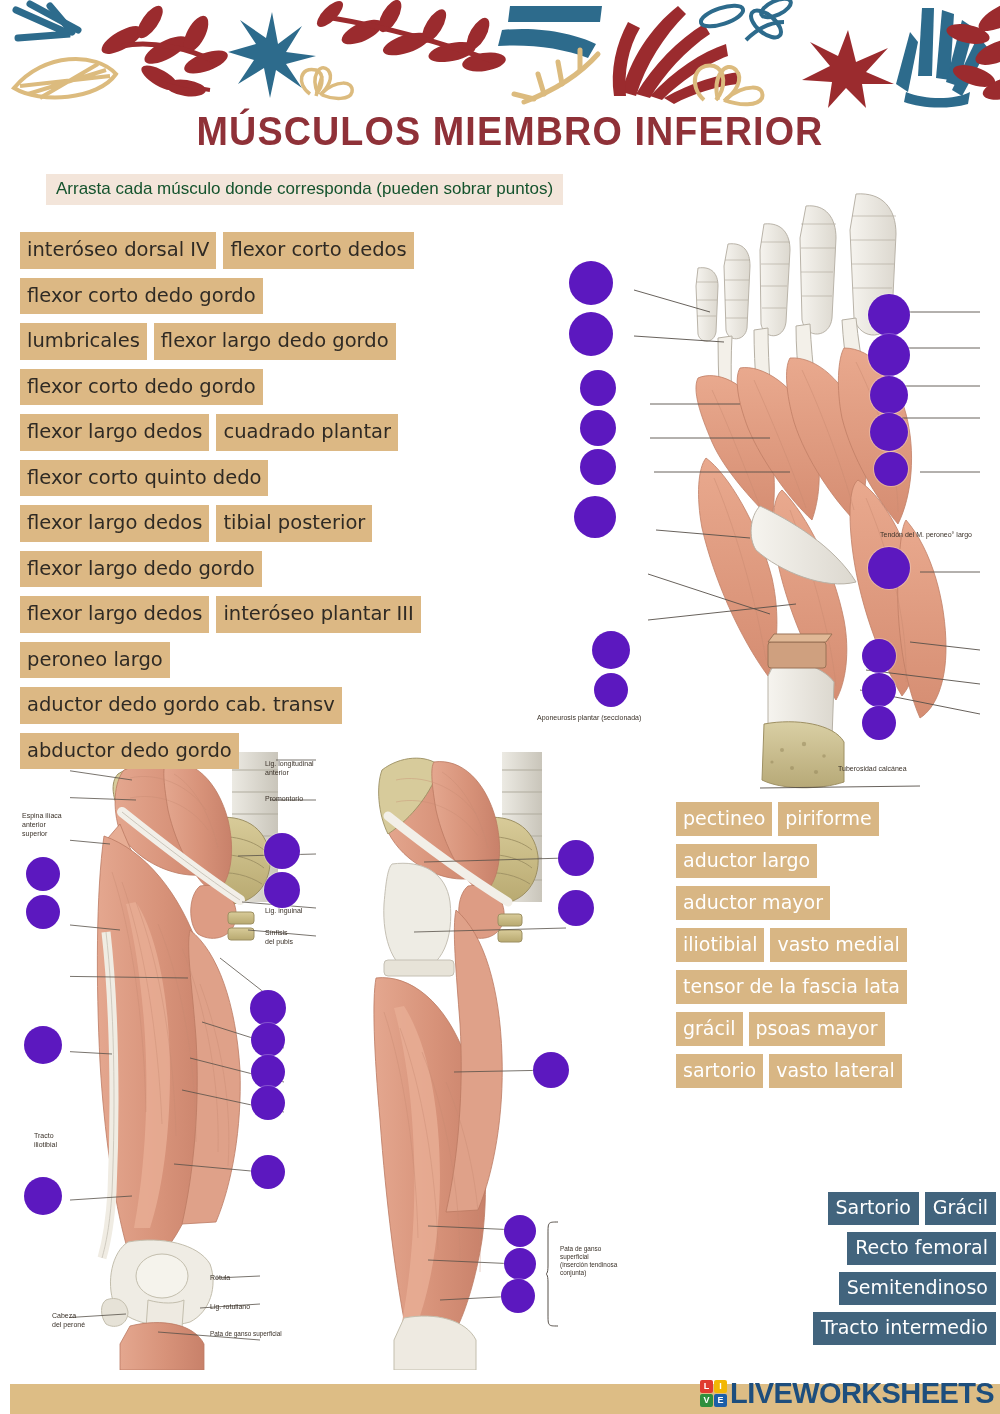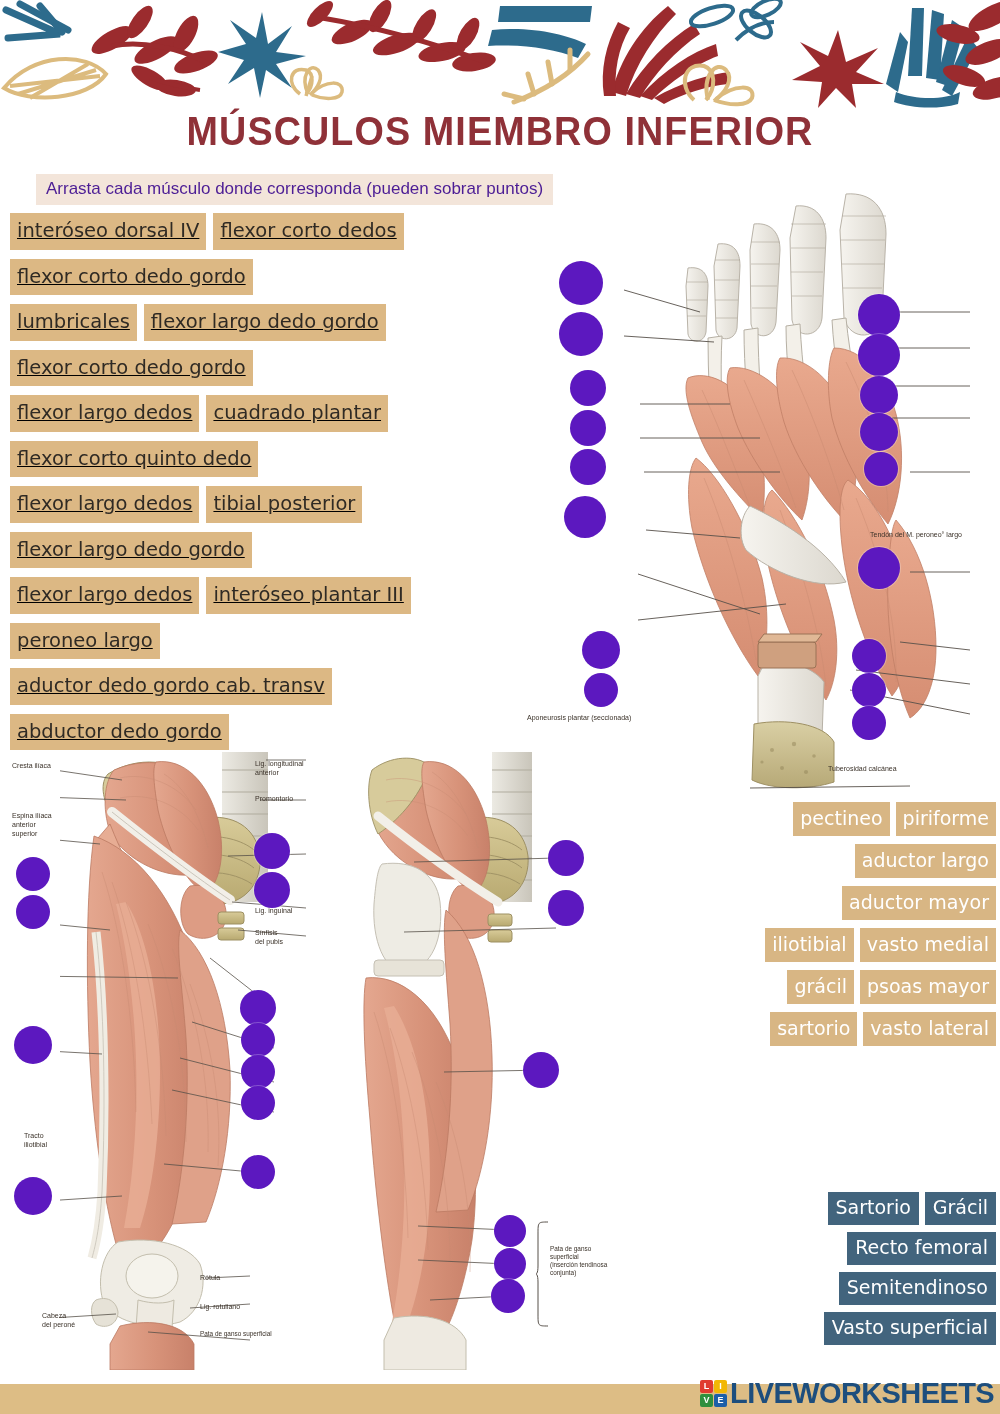--- a/index.html
+++ b/index.html
@@ -2,63 +2,63 @@
 <html><head>
 <meta charset="utf-8">
 <style>
   html,body{margin:0;padding:0;}
   body{
     width:1000px;height:1414px;
     background:#ffffff;
     font-family:"DejaVu Sans", sans-serif;
     position:relative;overflow:hidden;
   }
-  .page{position:absolute;inset:0;}
+  .page{position:absolute;inset:0;margin-left:10px;}
 
   
   .floral{position:absolute;left:0;top:0;width:1000px;height:110px;overflow:hidden;}
   .floral svg{display:block;}
 
   
   .title{
     position:absolute;left:0;top:108px;width:1000px;
     text-align:center;
     font-family:"Liberation Sans Narrow","Liberation Sans",sans-serif;
     font-size:41px;font-weight:bold;letter-spacing:1.2px;
     color:#8f3138;
     transform:scaleX(0.92);
   }
 
   
   .instruction{
     position:absolute;left:36px;top:174px;
     background:#f3e5da;
-    color:#4c1d95;
+    color:#14532d;
     font-family:"Liberation Sans",sans-serif;
     font-size:17px;
     padding:5px 10px 6px 10px;
     white-space:nowrap;
   }
 
   
-  .chips{position:absolute;left:10px;top:213px;width:530px;text-decoration:underline;}
+  .chips{position:absolute;left:10px;top:232px;width:530px;}
   .chiprow{display:flex;gap:7px;margin-bottom:9px;}
   .chip{
     background:#dcb884;
     color:#2f2a24;
     font-family:"DejaVu Sans",sans-serif;
     font-size:19.5px;
     line-height:1;
     padding:8px 7px 9px 7px;
     white-space:nowrap;
   }
 
   
   .chips-right{position:absolute;right:4px;top:802px;width:320px;}
-  .chiprow-r{display:flex;gap:6px;margin-bottom:8px;justify-content:flex-end;}
+  .chiprow-r{display:flex;gap:6px;margin-bottom:8px;justify-content:flex-start;}
   .chip-w{
     background:#d8b684;color:#ffffff;
     font-family:"DejaVu Sans",sans-serif;
     font-size:19px;line-height:1;
     padding:7px 7px 8px 7px;white-space:nowrap;
   }
 
   
   .chips-blue{position:absolute;right:4px;top:1192px;width:320px;}
   .chiprow-b{display:flex;gap:6px;margin-bottom:7px;justify-content:flex-end;}
@@ -541,20 +541,23 @@
       <div class="chip-w">aductor largo</div>
     </div>
     <div class="chiprow-r">
       <div class="chip-w">aductor mayor</div>
     </div>
     <div class="chiprow-r">
       <div class="chip-w">iliotibial</div>
       <div class="chip-w">vasto medial</div>
     </div>
     <div class="chiprow-r">
+      <div class="chip-w">tensor de la fascia lata</div>
+    </div>
+    <div class="chiprow-r">
       <div class="chip-w">grácil</div>
       <div class="chip-w">psoas mayor</div>
     </div>
     <div class="chiprow-r">
       <div class="chip-w">sartorio</div>
       <div class="chip-w">vasto lateral</div>
     </div>
   </div>
 
   <div class="chips-blue">
@@ -562,21 +565,21 @@
       <div class="chip-b">Sartorio</div>
       <div class="chip-b">Grácil</div>
     </div>
     <div class="chiprow-b">
       <div class="chip-b">Recto femoral</div>
     </div>
     <div class="chiprow-b">
       <div class="chip-b">Semitendinoso</div>
     </div>
     <div class="chiprow-b">
-      <div class="chip-b">Vasto superficial</div>
+      <div class="chip-b">Tracto intermedio</div>
     </div>
   </div>
 
   <div id="dots">
       <div class="dot" style="left: 559px; top: 261px; width: 44px; height: 44px; background: rgb(92, 24, 191);"></div>
       <div class="dot" style="left: 559px; top: 312px; width: 44px; height: 44px; background: rgb(92, 24, 191);"></div>
       <div class="dot" style="left: 570px; top: 370px; width: 36px; height: 36px; background: rgb(92, 24, 191);"></div>
       <div class="dot" style="left: 570px; top: 410px; width: 36px; height: 36px; background: rgb(92, 24, 191);"></div>
       <div class="dot" style="left: 570px; top: 449px; width: 36px; height: 36px; background: rgb(92, 24, 191);"></div>
       <div class="dot" style="left: 564px; top: 496px; width: 42px; height: 42px; background: rgb(92, 24, 191);"></div>

